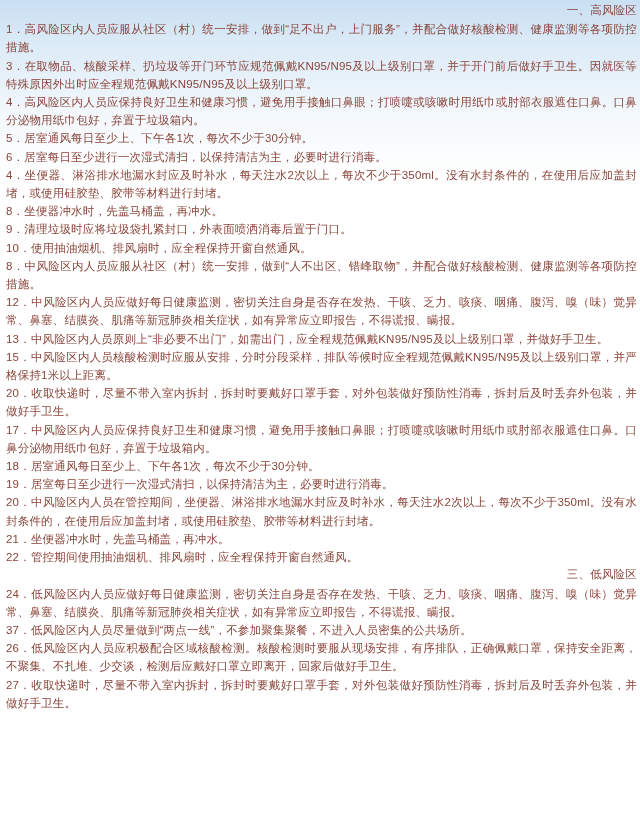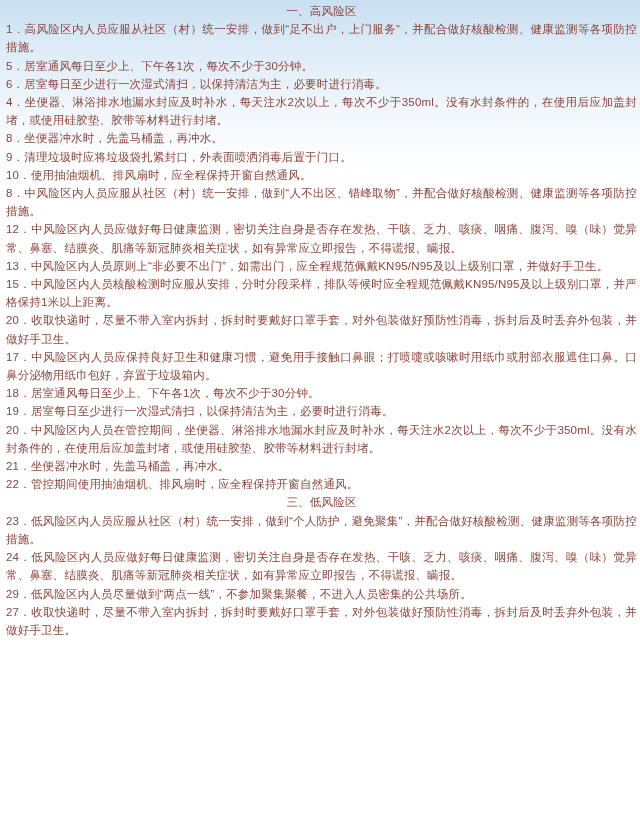--- a/index.html
+++ b/index.html
@@ -19,31 +19,34 @@
     line-height: 18.2px;
     letter-spacing: 0.2px;
   }
   .doc p {
     margin: 0;
     padding: 0;
     text-align: justify;
     word-break: break-all;
   }
   .doc p.heading {
-    text-align: center;
+    text-align: right;
+    font-family: Liberation Mono, monospace;
   }
 </style>
 </head>
 <body>
 
 <main class="doc">
 
   <section>
     <p class="heading">一、高风险区</p>
     <p>1．高风险区内人员应服从社区（村）统一安排，做到“足不出户，上门服务”，并配合做好核酸检测、健康监测等各项防控措施。</p>
+    <p>3．在取物品、核酸采样、扔垃圾等开门环节应规范佩戴KN95/N95及以上级别口罩，并于开门前后做好手卫生。因就医等特殊原因外出时应全程规范佩戴KN95/N95及以上级别口罩。</p>
+    <p>4．高风险区内人员应保持良好卫生和健康习惯，避免用手接触口鼻眼；打喷嚏或咳嗽时用纸巾或肘部衣服遮住口鼻。口鼻分泌物用纸巾包好，弃置于垃圾箱内。</p>
     <p>5．居室通风每日至少上、下午各1次，每次不少于30分钟。</p>
     <p>6．居室每日至少进行一次湿式清扫，以保持清洁为主，必要时进行消毒。</p>
     <p>4．坐便器、淋浴排水地漏水封应及时补水，每天注水2次以上，每次不少于350ml。没有水封条件的，在使用后应加盖封堵，或使用硅胶垫、胶带等材料进行封堵。</p>
     <p>8．坐便器冲水时，先盖马桶盖，再冲水。</p>
     <p>9．清理垃圾时应将垃圾袋扎紧封口，外表面喷洒消毒后置于门口。</p>
     <p>10．使用抽油烟机、排风扇时，应全程保持开窗自然通风。</p>
   </section>
 
   <section>
     <p>8．中风险区内人员应服从社区（村）统一安排，做到“人不出区、错峰取物”，并配合做好核酸检测、健康监测等各项防控措施。</p>
@@ -54,20 +57,20 @@
     <p>17．中风险区内人员应保持良好卫生和健康习惯，避免用手接触口鼻眼；打喷嚏或咳嗽时用纸巾或肘部衣服遮住口鼻。口鼻分泌物用纸巾包好，弃置于垃圾箱内。</p>
     <p>18．居室通风每日至少上、下午各1次，每次不少于30分钟。</p>
     <p>19．居室每日至少进行一次湿式清扫，以保持清洁为主，必要时进行消毒。</p>
     <p>20．中风险区内人员在管控期间，坐便器、淋浴排水地漏水封应及时补水，每天注水2次以上，每次不少于350ml。没有水封条件的，在使用后应加盖封堵，或使用硅胶垫、胶带等材料进行封堵。</p>
     <p>21．坐便器冲水时，先盖马桶盖，再冲水。</p>
     <p>22．管控期间使用抽油烟机、排风扇时，应全程保持开窗自然通风。</p>
   </section>
 
   <section>
     <p class="heading">三、低风险区</p>
-    <p>23．低风险区内人员应服从社区（村）统一安排，做到“个人防护，避免聚集”，并配合做好核酸检测、健康监测等各项防控措施。</p>
     <p>24．低风险区内人员应做好每日健康监测，密切关注自身是否存在发热、干咳、乏力、咳痰、咽痛、腹泻、嗅（味）觉异常、鼻塞、结膜炎、肌痛等新冠肺炎相关症状，如有异常应立即报告，不得谎报、瞒报。</p>
-    <p>29．低风险区内人员尽量做到“两点一线”，不参加聚集聚餐，不进入人员密集的公共场所。</p>
+    <p>37．低风险区内人员尽量做到“两点一线”，不参加聚集聚餐，不进入人员密集的公共场所。</p>
+    <p>26．低风险区内人员应积极配合区域核酸检测。核酸检测时要服从现场安排，有序排队，正确佩戴口罩，保持安全距离，不聚集、不扎堆、少交谈，检测后应戴好口罩立即离开，回家后做好手卫生。</p>
     <p>27．收取快递时，尽量不带入室内拆封，拆封时要戴好口罩手套，对外包装做好预防性消毒，拆封后及时丢弃外包装，并做好手卫生。</p>
 
   </section>
 
 </main>
 
 </body></html>

